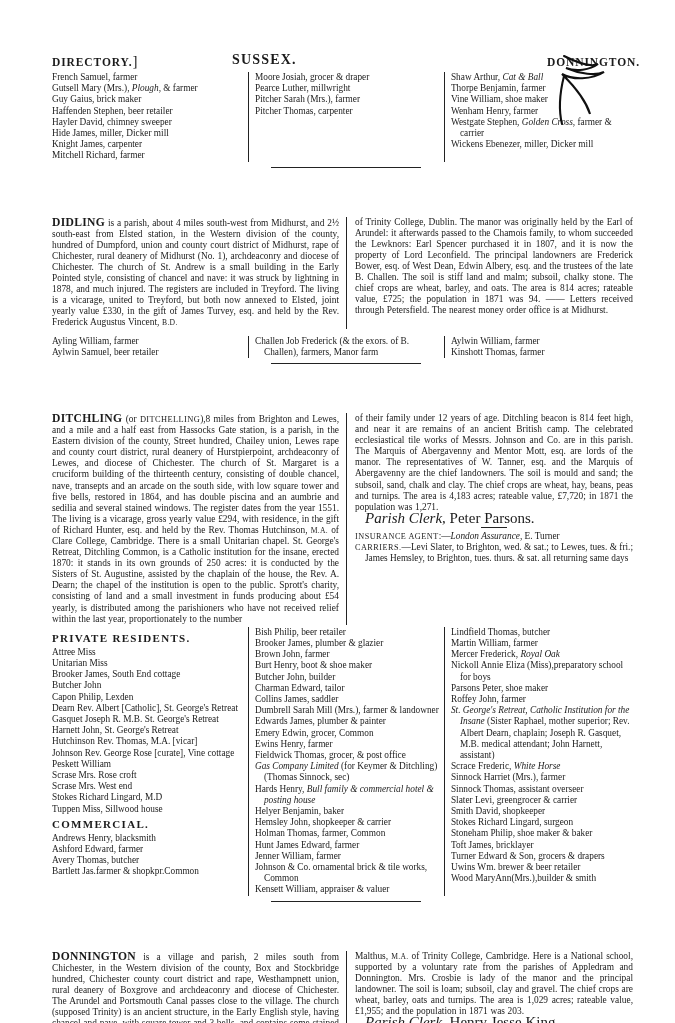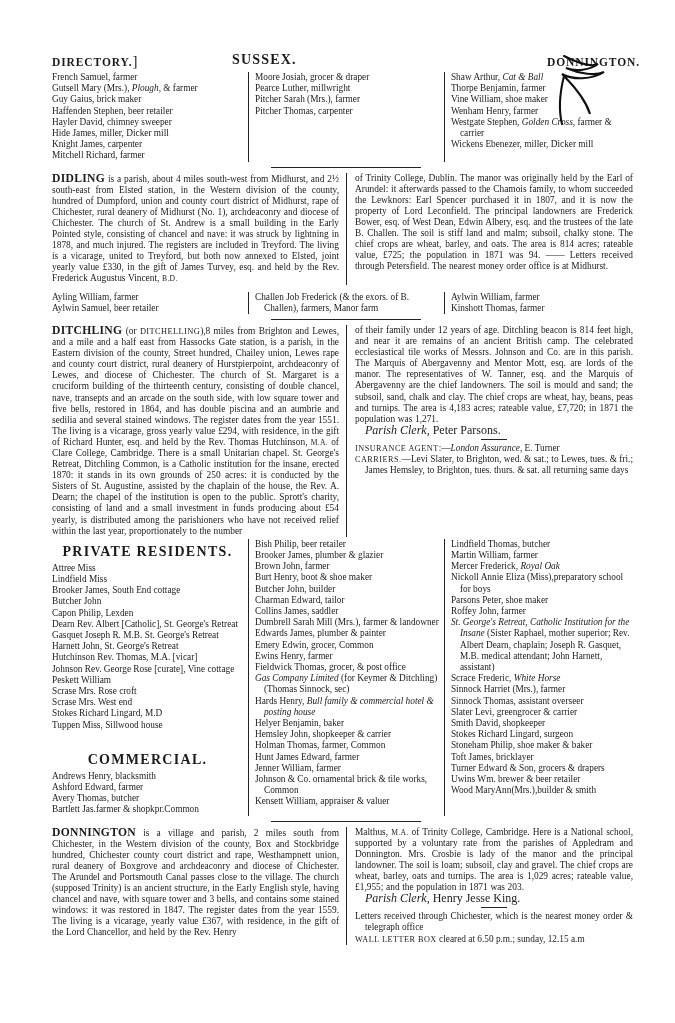--- a/index.html
+++ b/index.html
@@ -73,20 +73,21 @@
   }
 
   .cols2 {
     display: flex;
     width: 100%;
   }
   .cols2 > .col {
     width: 50%;
     box-sizing: border-box;
     padding-right: 7px;
+    margin-top: 44px;
   }
   .cols2 > .col + .col {
     border-left: 1px solid #222;
     padding-left: 8px;
   }
 
   .entry {
     font-size: 9.3px;
     line-height: 11.2px;
     margin: 0;
@@ -126,42 +127,41 @@
   }
   .rule-short {
     border: 0;
     border-top: 1.4px solid #222;
     margin: 3px auto 3px auto;
     width: 26px;
   }
   .sec-gap { height: 7px; }
 
   .subhead {
-    text-align: center;
-    font-size: 14px;
+    font-size: 11px;
     letter-spacing: 1.3px;
     font-weight: bold;
     margin: 5px 0 3px 0;
   }
 
   .svc {
     font-size: 9.3px;
     line-height: 11.1px;
     padding-left: 10px;
     text-indent: -10px;
     text-align: justify;
     margin: 0;
   }
   .svc .lbl {
     font-size: 8.2px;
     letter-spacing: 0.5px;
     text-transform: uppercase;
   }
   .clerk {
-    font-size: 12px;
+    font-size: 15px;
     line-height: 11.2px;
     padding-left: 10px;
     margin: 0;
   }
 </style>
 </head>
 <body>
 
 <div class="page">
 
@@ -245,35 +245,35 @@
         <hr class="rule-short">
         <p class="svc"><span class="lbl">Insurance Agent</span>:—<i>London Assurance</i>, E. Turner</p>
         <p class="svc"><span class="lbl">Carriers.</span>—Levi Slater, to Brighton, wed. &amp; sat.; to Lewes, tues. &amp; fri.; James Hemsley, to Brighton, tues. thurs. &amp; sat. all returning same days</p>
       </div>
     </div>
 
     <div class="cols3" style="margin-top:2px;">
       <div class="col">
         <div class="subhead">PRIVATE RESIDENTS.</div>
         <p class="entry">Attree Miss</p>
-        <p class="entry">Lindfield Miss</p>
+        <p class="entry">Unitarian Miss</p>
         <p class="entry">Brooker James, South End cottage</p>
         <p class="entry">Butcher John</p>
         <p class="entry">Capon Philip, Lexden</p>
         <p class="entry">Dearn Rev. Albert [Catholic], St. George's Retreat</p>
         <p class="entry">Gasquet Joseph R. <span class="tiny">M.B.</span> St. George's Retreat</p>
         <p class="entry">Harnett John, St. George's Retreat</p>
         <p class="entry">Hutchinson Rev. Thomas, <span class="tiny">M.A.</span> [vicar]</p>
         <p class="entry">Johnson Rev. George Rose [curate], Vine cottage</p>
         <p class="entry">Peskett William</p>
         <p class="entry">Scrase Mrs. Rose croft</p>
         <p class="entry">Scrase Mrs. West end</p>
         <p class="entry">Stokes Richard Lingard, <span class="tiny">M.D</span></p>
         <p class="entry">Tuppen Miss, Sillwood house</p>
-        <div class="subhead" style="margin-top:21px;">COMMERCIAL.</div>
+        <div class="subhead" style="margin-top:3px;">COMMERCIAL.</div>
         <p class="entry">Andrews Henry, blacksmith</p>
         <p class="entry">Ashford Edward, farmer</p>
         <p class="entry">Avery Thomas, butcher</p>
         <p class="entry">Bartlett Jas.farmer &amp; shopkpr.Common</p>
       </div>
       <div class="col">
         <p class="entry">Bish Philip, beer retailer</p>
         <p class="entry">Brooker James, plumber &amp; glazier</p>
         <p class="entry">Brown John, farmer</p>
         <p class="entry">Burt Henry, boot &amp; shoe maker</p>

